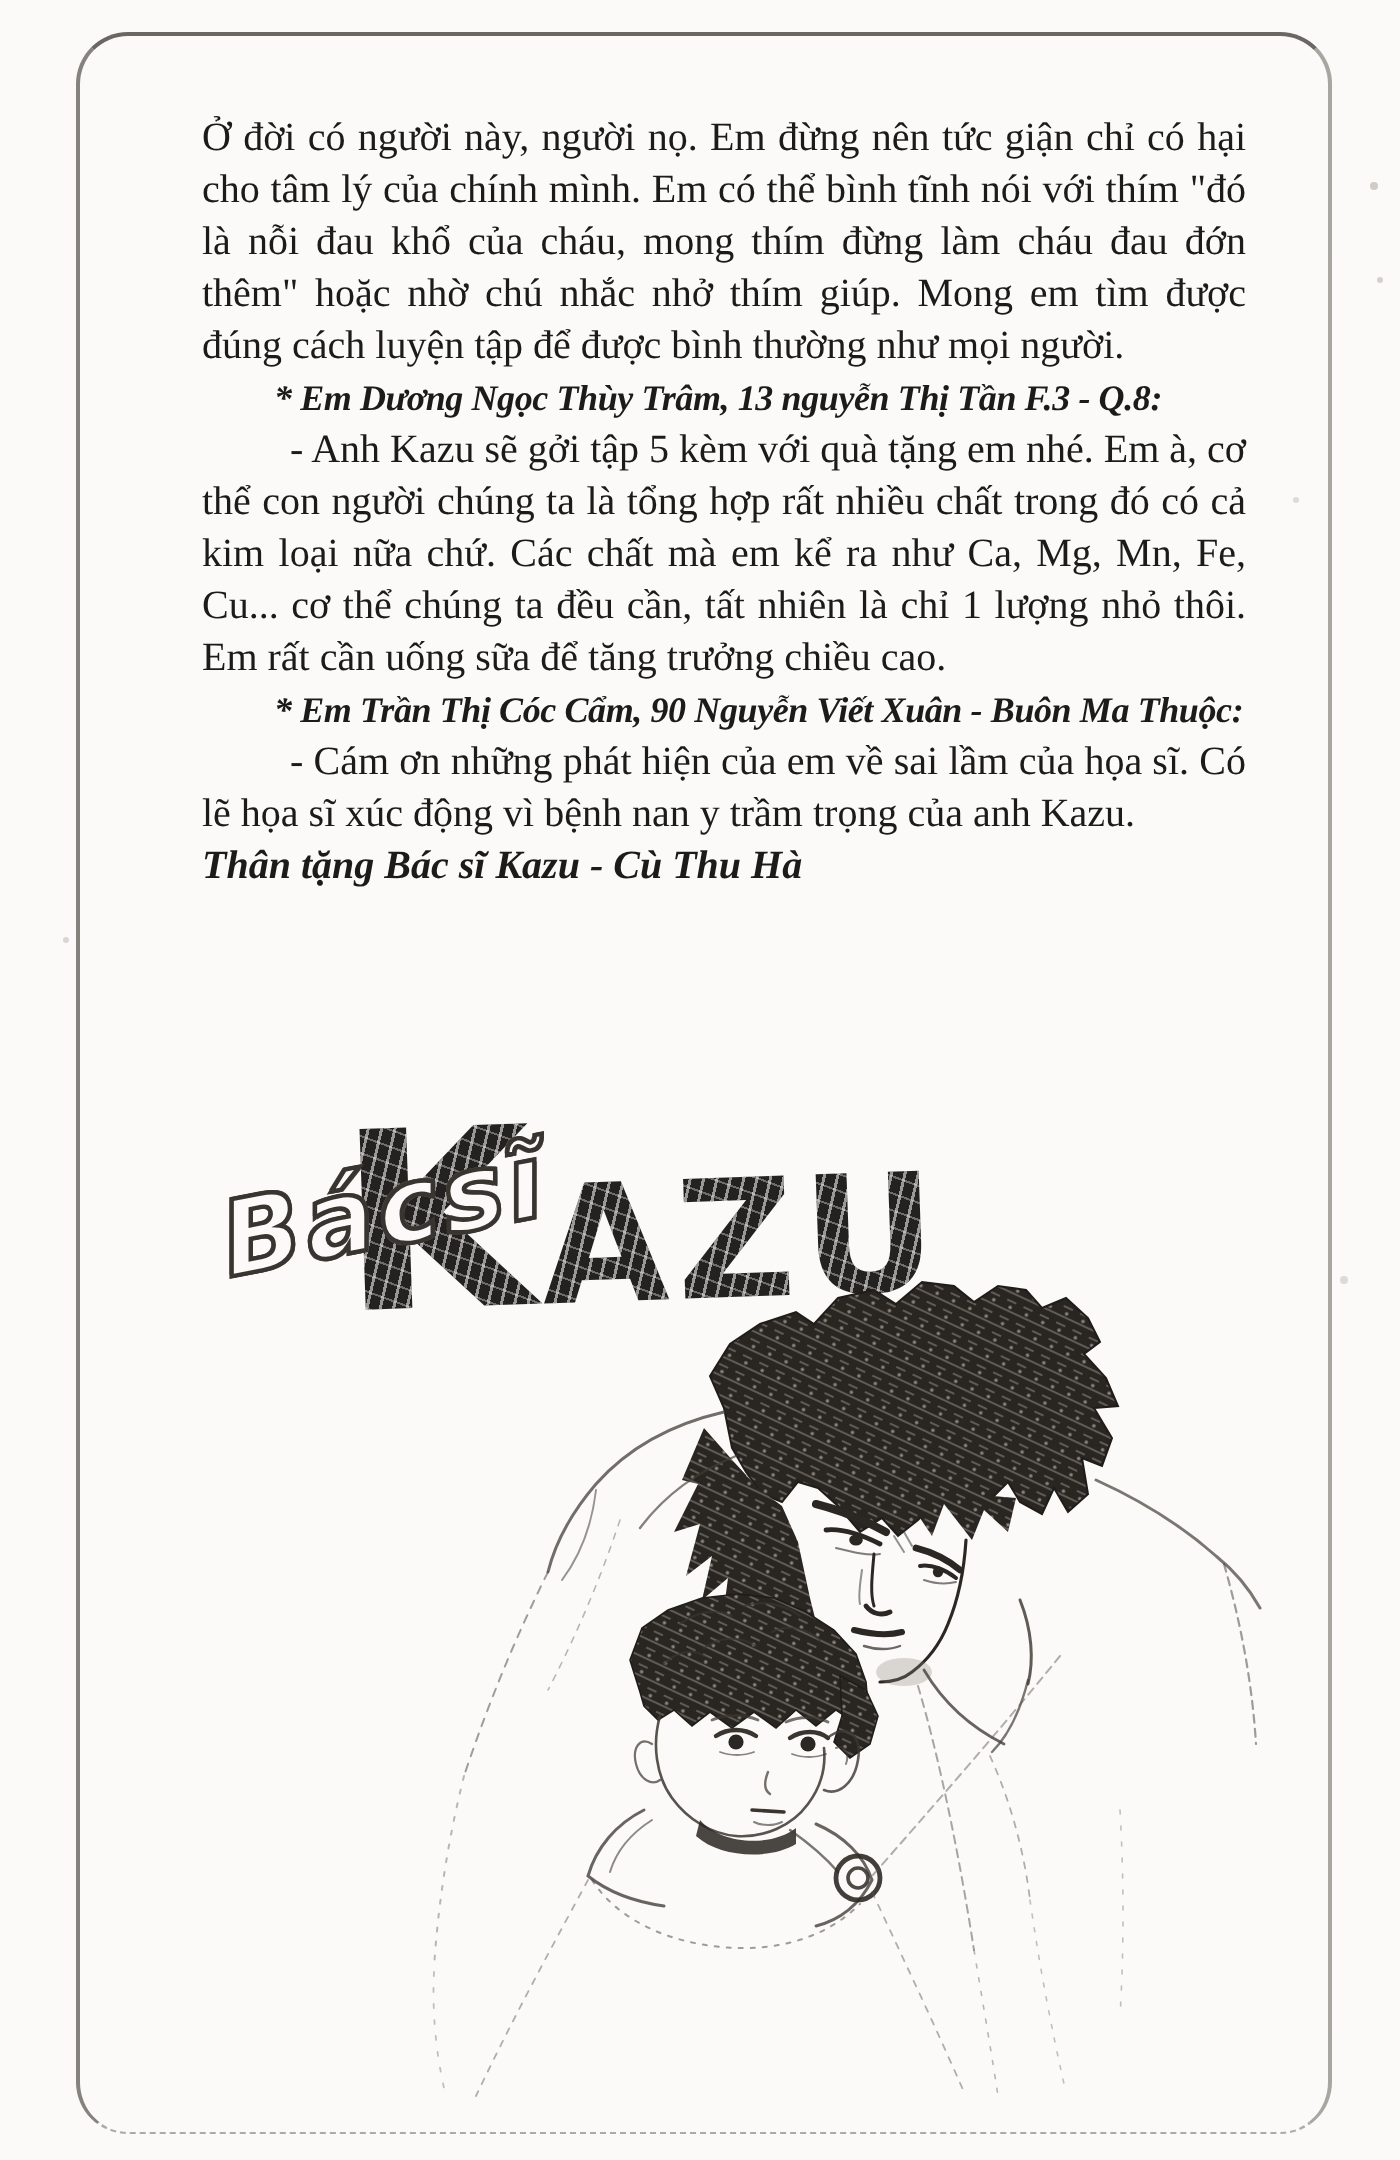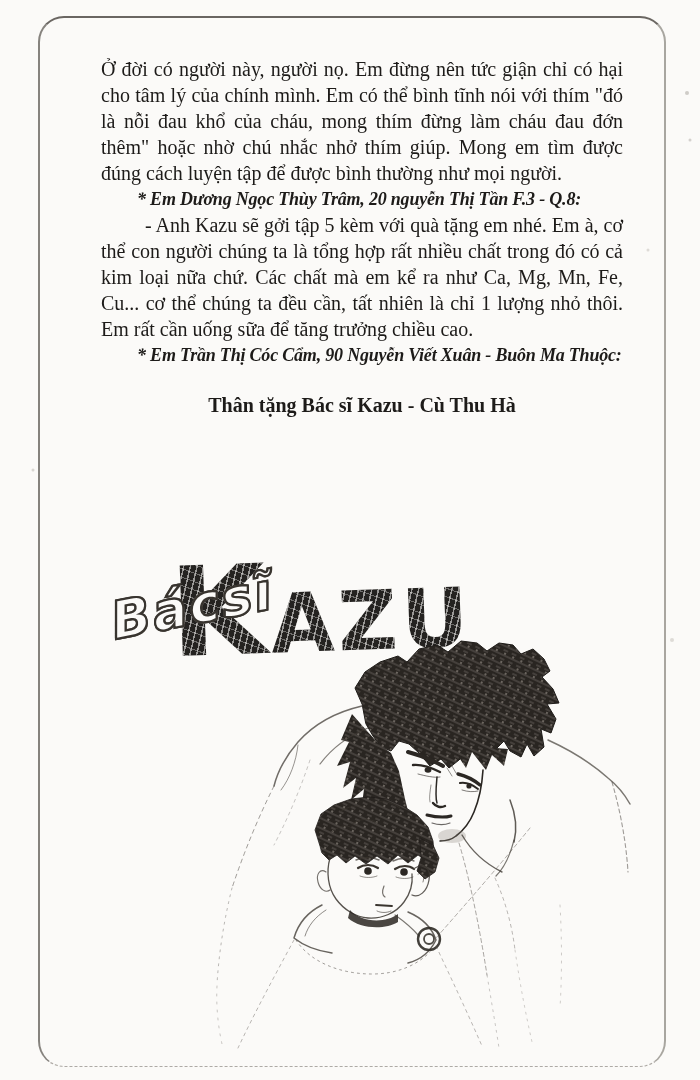--- a/index.html
+++ b/index.html
@@ -27,22 +27,22 @@
     text-align:justify;
   }
   .text-col p { margin:0; }
   p.body    { text-indent:0; }
   p.reply   { text-indent:44px; }
   p.address {
     font-weight:bold; font-style:italic;
     font-size:18px; letter-spacing:-0.2px; text-indent:36px;
   }
   p.dedication {
-    font-weight:bold; 
-    margin-top:24px; text-align:center; text-indent:0;
+    font-weight:bold; font-style:italic;
+    margin-top:0; text-align:left; text-indent:0;
   }
   .logo { position:absolute; left:112px; top:544px; width:420px; height:135px; }
   .logo-main {
     position:absolute; left:58px; top:2px;
     font-family:"DejaVu Sans", sans-serif;
     font-weight:900; font-size:82px; line-height:1;
     letter-spacing:4px; transform:rotate(-2deg);
     color:#242220;
   }
   @supports ((-webkit-background-clip:text) or (background-clip:text)) {
@@ -70,23 +70,24 @@
 </style>
 </head>
 <body>
 
 <div class="scan">
 
   <div class="page-frame"></div>
 
   <div class="text-col">
     <p class="body">Ở đời có người này, người nọ. Em đừng nên tức giận chỉ có hại cho tâm lý của chính mình. Em có thể bình tĩnh nói với thím "đó là nỗi đau khổ của cháu, mong thím đừng làm cháu đau đớn thêm" hoặc nhờ chú nhắc nhở thím giúp. Mong em tìm được đúng cách luyện tập để được bình thường như mọi người.</p>
-    <p class="address">* Em Dương Ngọc Thùy Trâm, 20 nguyễn Thị Tần F.3 - Q.8:</p>
+    <p class="address">* Em Dương Ngọc Thùy Trâm, 13 nguyễn Thị Tần F.3 - Q.8:</p>
     <p class="reply">- Anh Kazu sẽ gởi tập 5 kèm với quà tặng em nhé. Em à, cơ thể con người chúng ta là tổng hợp rất nhiều chất trong đó có cả kim loại nữa chứ. Các chất mà em kể ra như  Ca, Mg, Mn, Fe, Cu... cơ thể chúng ta đều cần, tất nhiên là chỉ 1 lượng nhỏ thôi. Em rất cần uống sữa để tăng trưởng chiều cao.</p>
     <p class="address">* Em Trần Thị Cóc Cẩm, 90 Nguyễn Viết Xuân - Buôn Ma Thuộc:</p>
+    <p class="reply">- Cám ơn những phát hiện của em về sai lầm của họa sĩ. Có lẽ  họa sĩ xúc động vì bệnh nan y trầm trọng của anh Kazu.</p>
     <p class="dedication">Thân tặng Bác sĩ Kazu - Cù Thu Hà</p>
   </div>
 
   <div class="logo">
     <span class="logo-main">KAZU</span>
     <span class="logo-script">Bácsĩ</span>
   </div>
 
   <svg class="art" width="700" height="1080" viewBox="0 0 700 1080">
     <defs>

